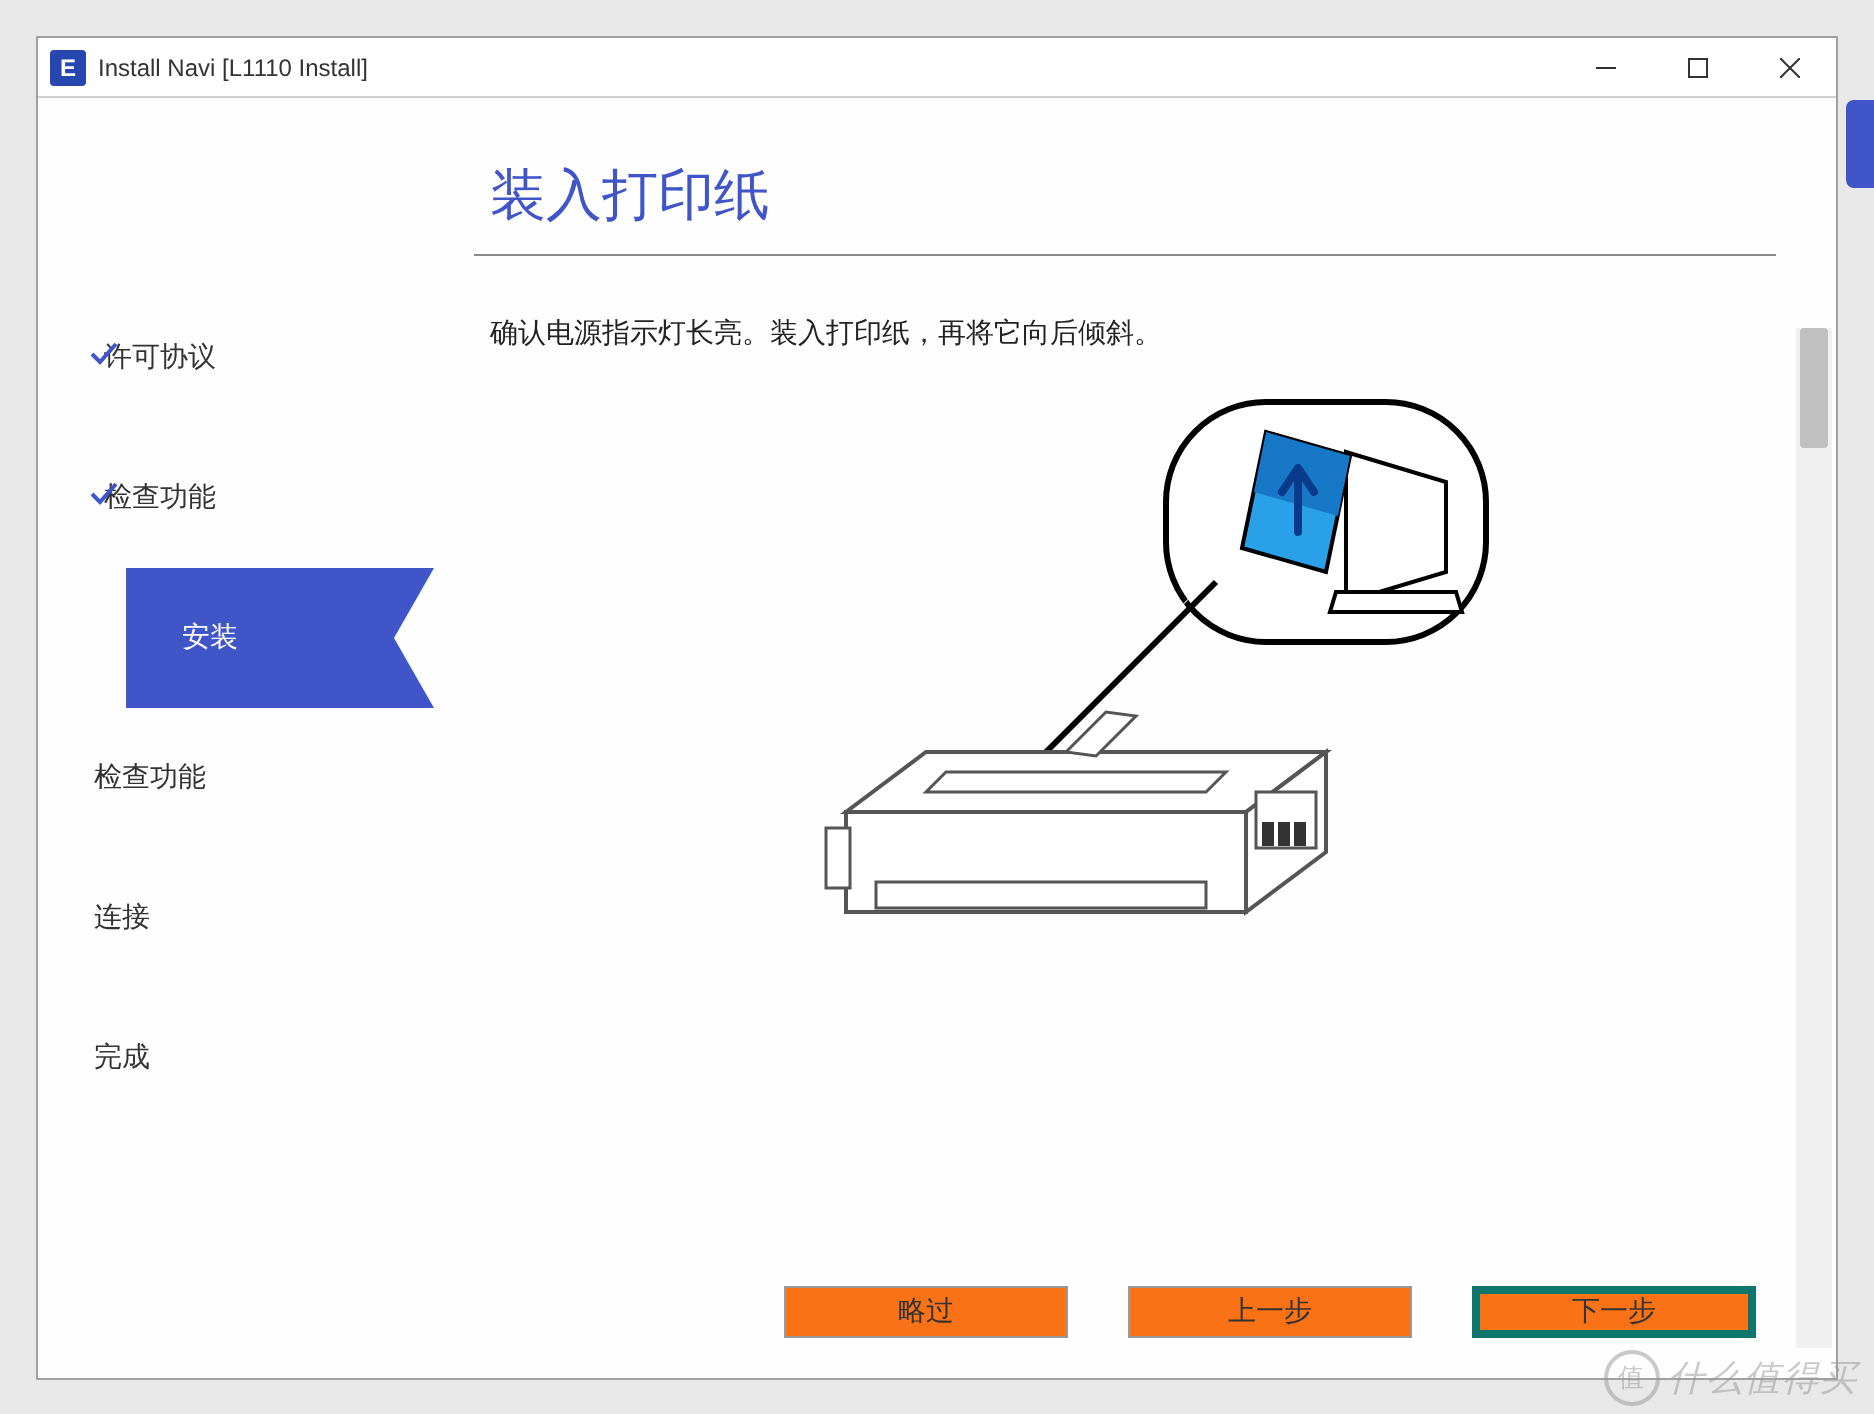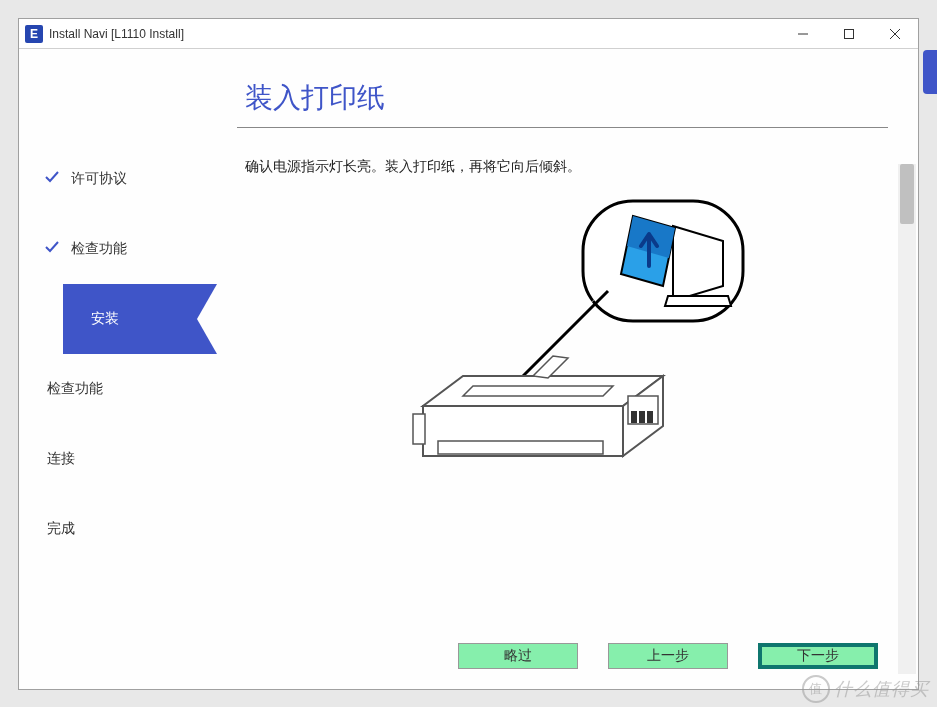--- a/index.html
+++ b/index.html
@@ -86,21 +86,21 @@
     .step.done .check {
       display: inline-block;
     }
     .check {
       display: none;
       position: absolute;
       left: 26px;
       top: 26px;
     }
     .step.done .step-label {
-      margin-left: 24px;
+      margin-left: 5px;
     }
     .step.active {
       background: #3f55c8;
       color: #fff;
       position: relative;
       margin-left: 44px;
     }
     .step.active::after {
       content: "";
       position: absolute;
@@ -178,23 +178,23 @@
       border-radius: 2px;
     }
     .button-bar {
       position: absolute;
       bottom: 20px;
       right: 40px;
       display: flex;
       gap: 30px;
     }
     .btn {
-      width: 120px;
+      width: 142px;
       height: 26px;
-      background: #86efac;
+      background: #f97316;
       border: 1px solid #999;
       font-size: 14px;
       color: #333;
       display: flex;
       align-items: center;
       justify-content: center;
       cursor: pointer;
     }
     .btn.primary {
       border: 4px solid #0f766e;

